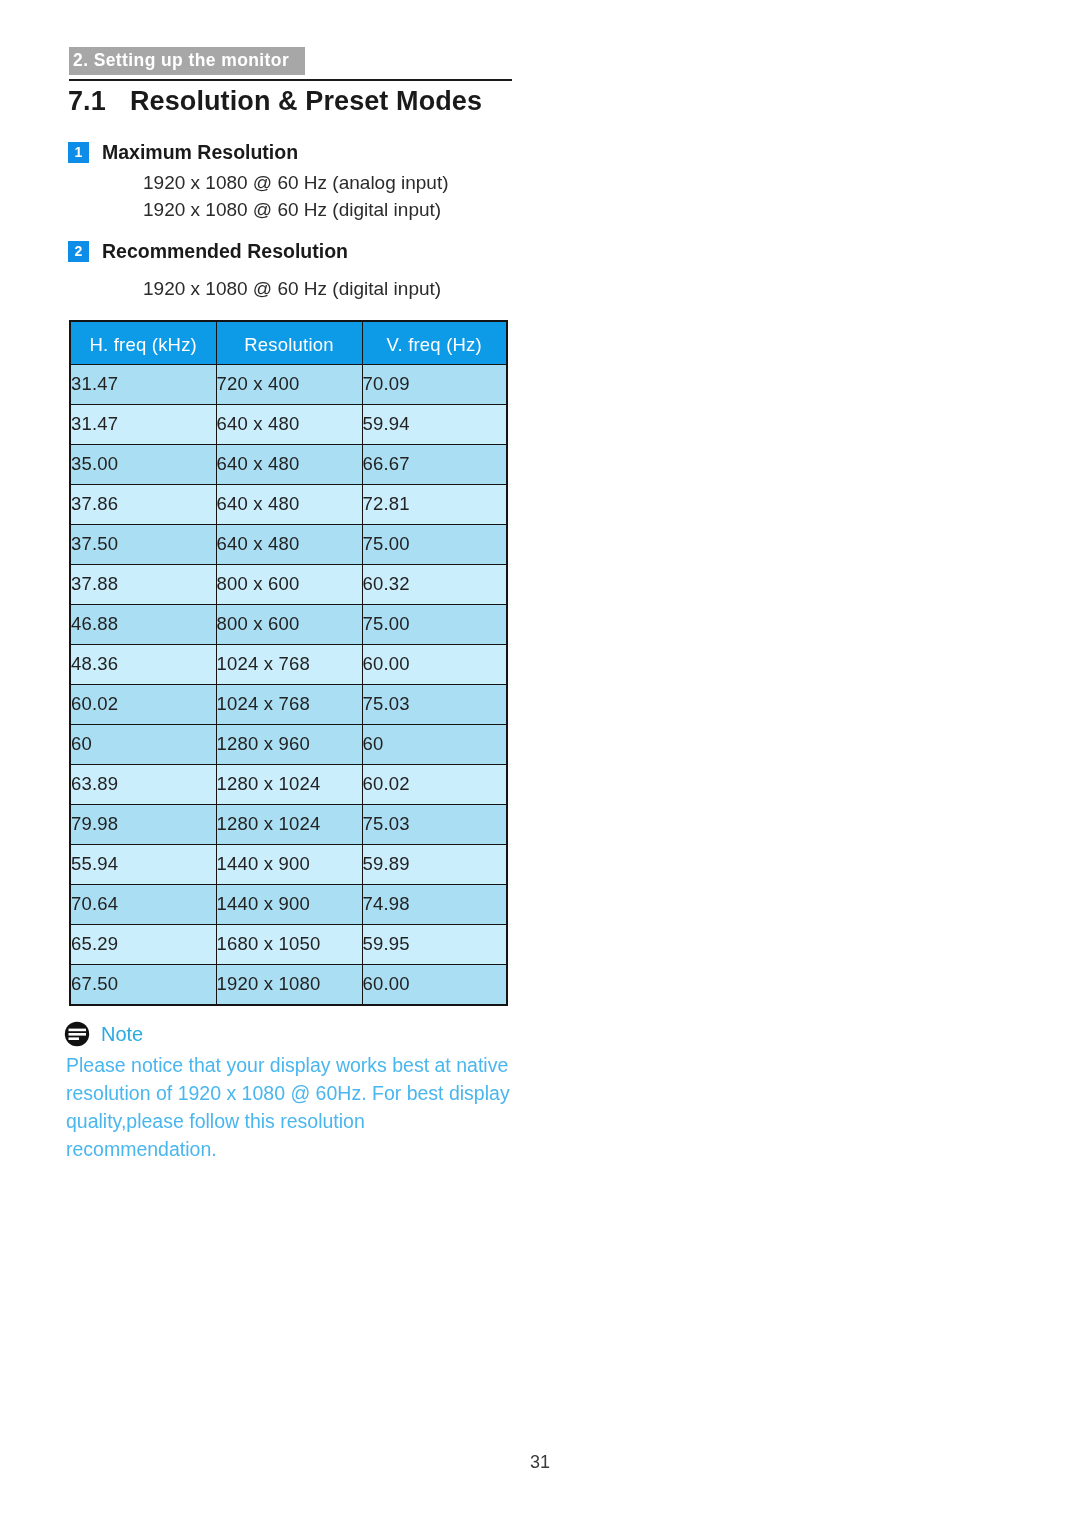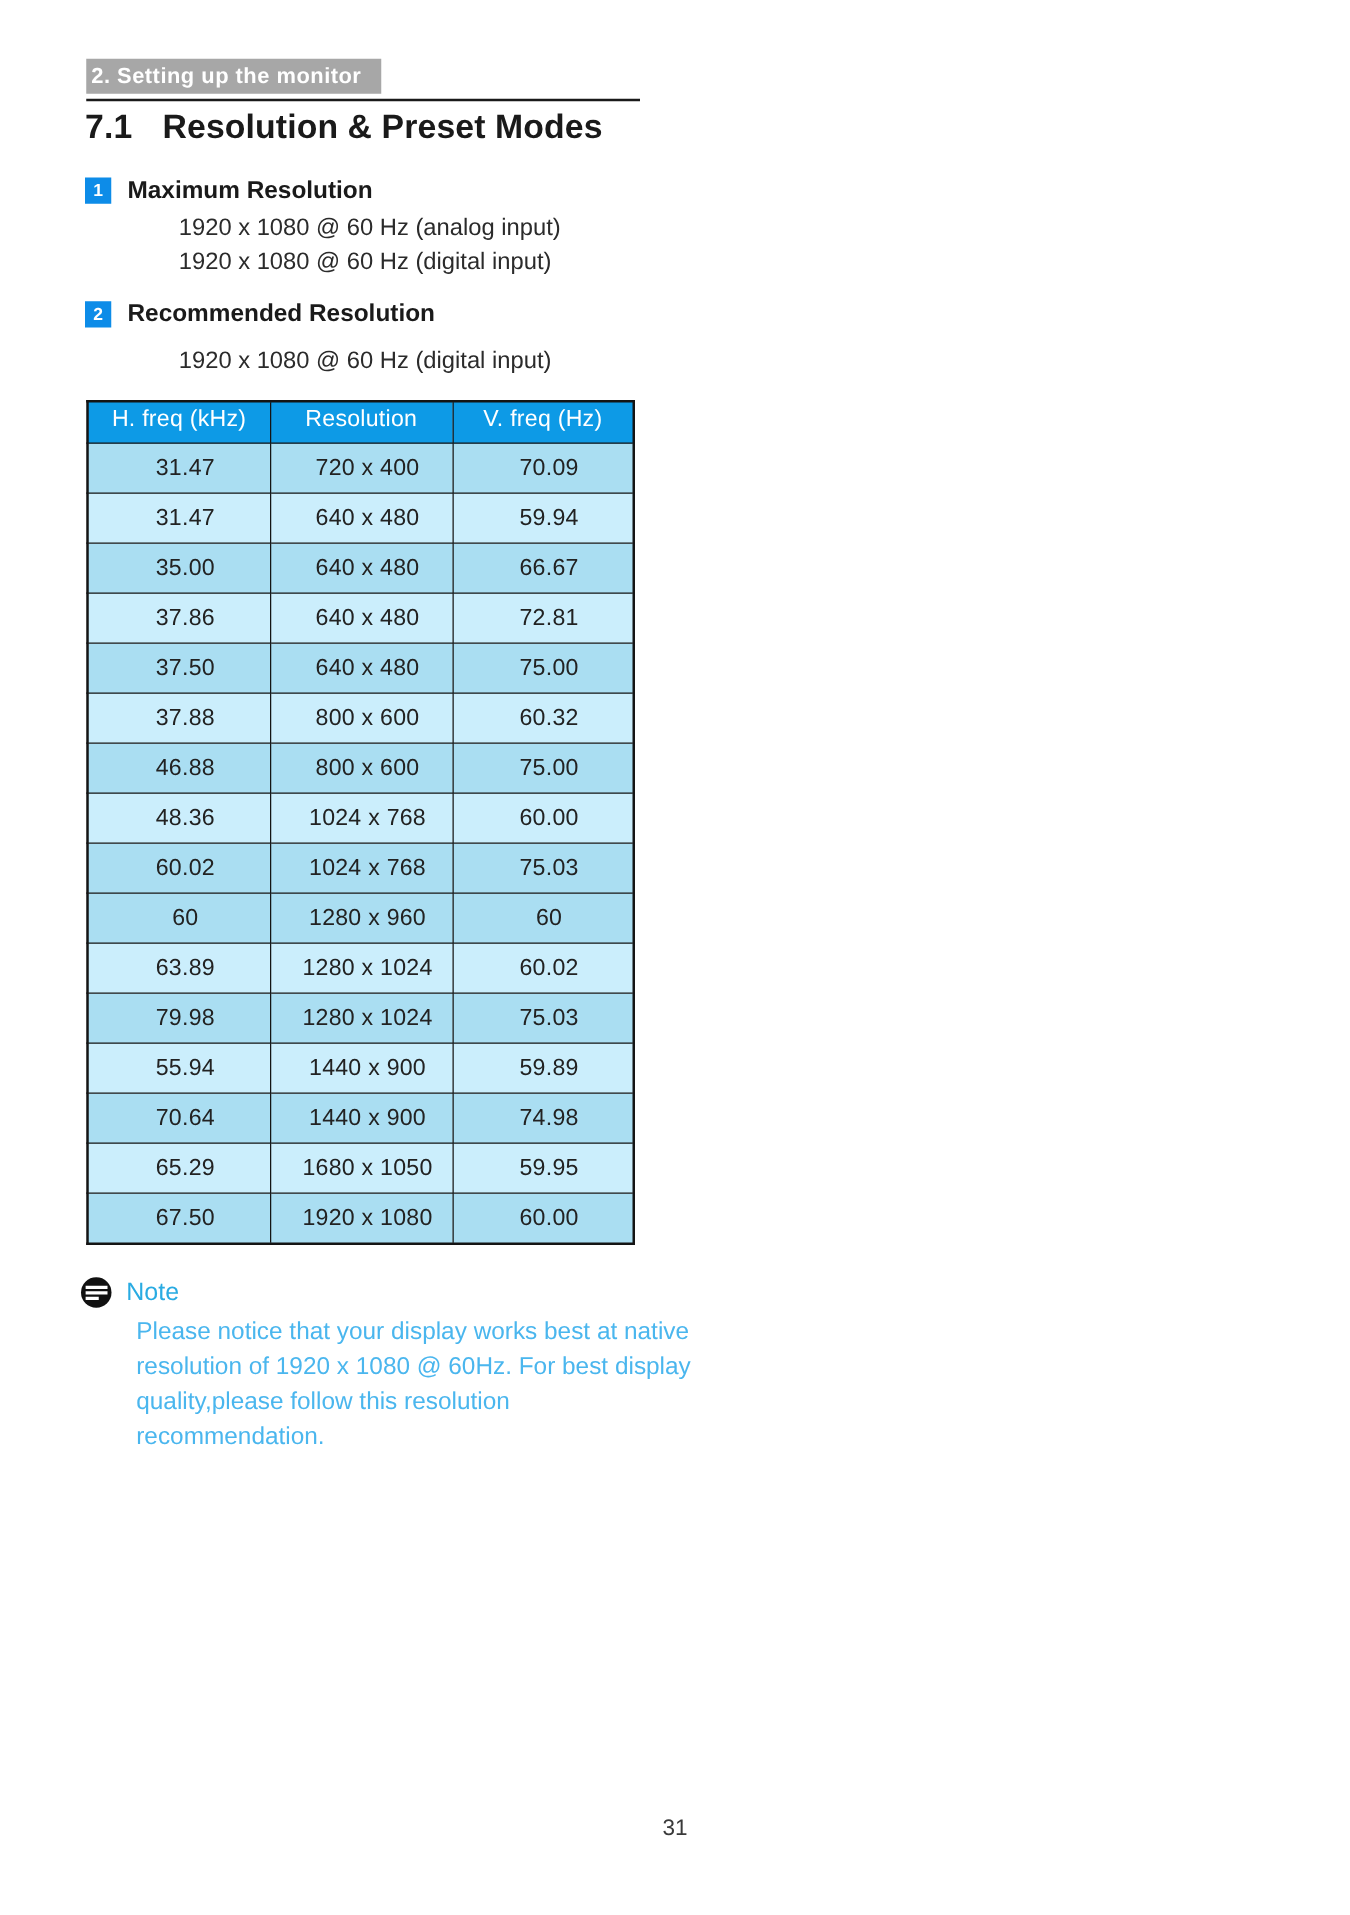--- a/index.html
+++ b/index.html
@@ -117,29 +117,28 @@
     border: 2px solid #141414;
   }
   .modes-table col.c1 { width: 146px; }
   .modes-table col.c2 { width: 146px; }
   .modes-table col.c3 { width: 145px; }
   .modes-table th {
     background: #0d9ae6;
     color: #ffffff;
     font-size: 18.5px;
     font-weight: normal;
-    padding: 2px 0 8px 0;
+    padding: 12px 0 8px 0;
     border: 1.6px solid #141414;
     letter-spacing: 0.2px;
   }
   .modes-table td {
     font-size: 18.5px;
     color: #222222;
-    text-align: center;
-    padding: 8px 0 9px 10px;
+    padding: 8px 0 9px 0;
     border: 1.6px solid #141414;
     letter-spacing: 0.2px;
   }
   .modes-table tr.band-a td { background: #aadef2; }
   .modes-table tr.band-b td { background: #cbeefc; }
 
   
   .note-head {
     position: absolute;
     left: 64px;
@@ -161,21 +160,20 @@
     line-height: 26px;
   }
   .note-body {
     position: absolute;
     left: 66px;
     top: 1051px;
     width: 445px;
     font-size: 19.5px;
     line-height: 28px;
     color: #4ab6ee;
-    margin-left: 43px;
   }
 
   
   .page-number {
     position: absolute;
     left: 0;
     right: 0;
     top: 1452px;
     text-align: center;
     font-size: 18px;

